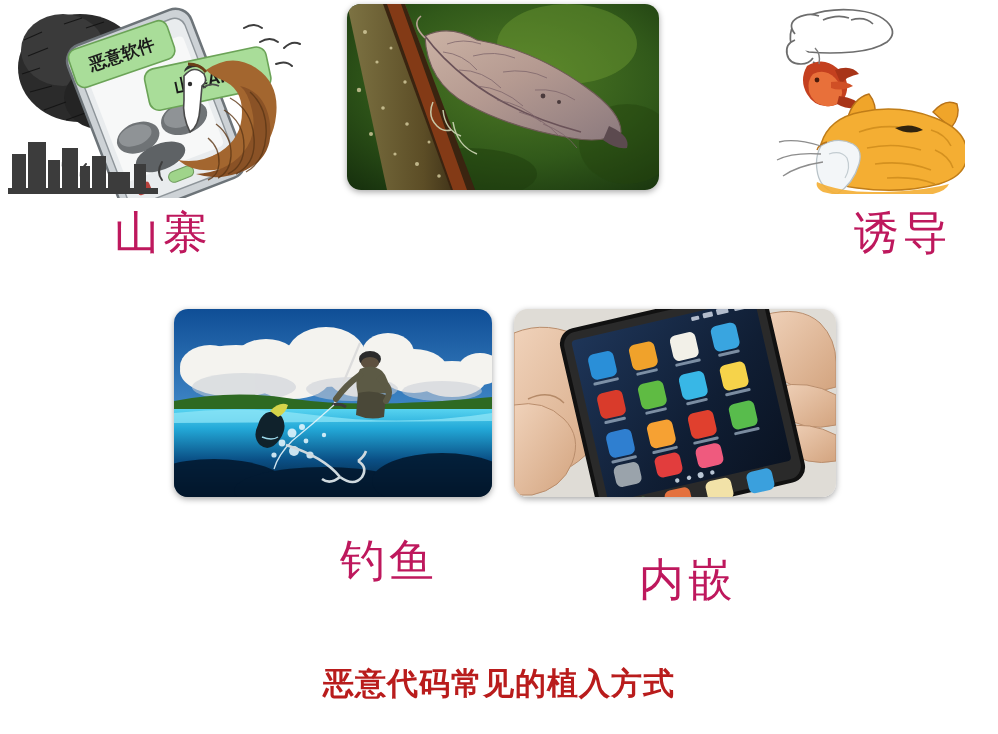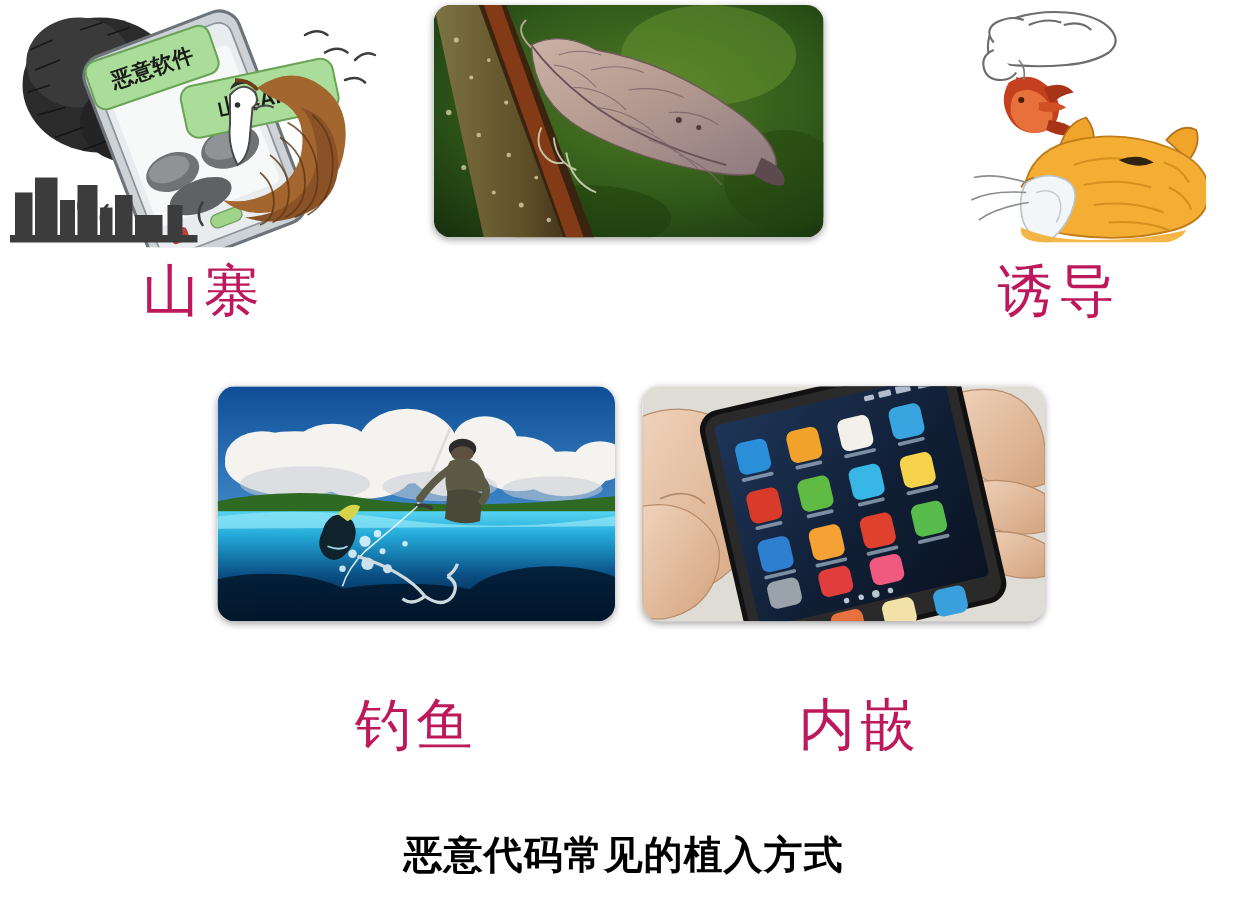--- a/index.html
+++ b/index.html
@@ -34,21 +34,21 @@
   .caption {
     position: absolute;
     left: 0;
     right: 0;
     top: 663px;
     text-align: center;
     font-family: "Liberation Sans", "DejaVu Sans", sans-serif;
     font-weight: bold;
     font-size: 31px;
     letter-spacing: 1px;
-    color: #000000;
+    color: #b91c1c;
   }
 
   .photo {
     position: absolute;
     border-radius: 14px;
     overflow: hidden;
     box-shadow: 0 2px 6px rgba(0,0,0,0.35);
     background: #ffffff;
   }
   .art {
@@ -68,22 +68,22 @@
 
   
   #photo-fishing { left: 174px; top: 309px; width: 318px; height: 188px; }
 
   
   #photo-phone { left: 514px; top: 309px; width: 322px; height: 188px; }
 
   
   #label-shanzhai { left: 58px;  top: 208px; width: 210px; }
   #label-weizhuang{ left: 402px; top: 208px; width: 210px; }
-  #label-youdao   { left: 742px; top: 208px; width: 210px; }
-  #label-diaoyu   { left: 228px; top: 555px; width: 210px; }
+  #label-youdao   { left: 742px; top: 208px; width: 210px; text-align: right; }
+  #label-diaoyu   { left: 228px; top: 536px; width: 210px; text-align: right; }
   #label-neiqian  { left: 583px; top: 555px; width: 210px; }
 </style>
 </head>
 <body>
 
 <div class="slide">
 
   <div class="art" id="art-shanzhai">
     <svg viewBox="0 0 312 196" width="312" height="196">
       <rect x="0" y="0" width="312" height="196" fill="#ffffff"></rect>

